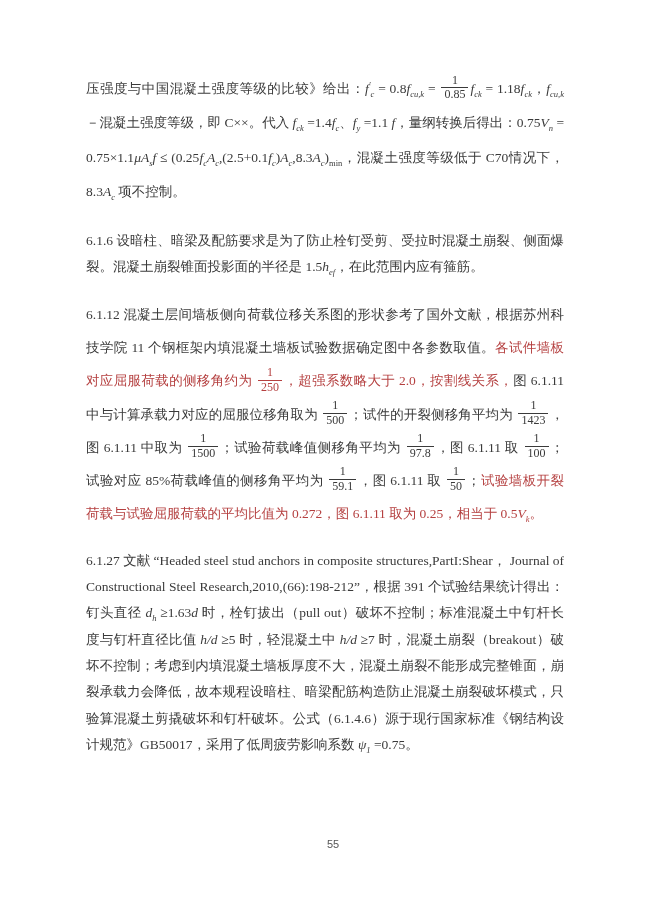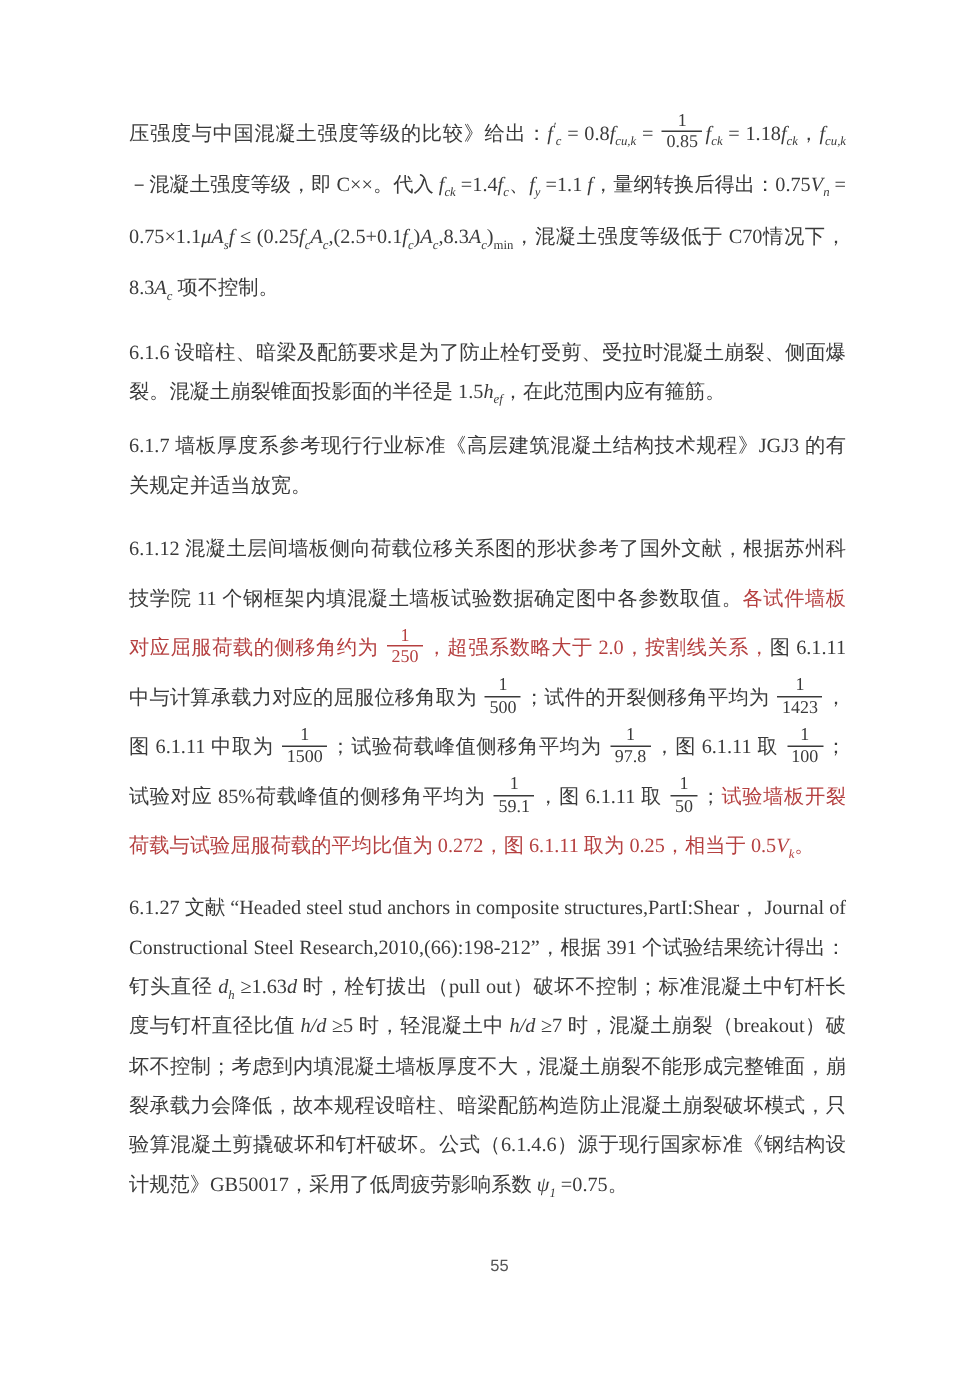--- a/index.html
+++ b/index.html
@@ -19,21 +19,21 @@
   }
   .doc p{
     margin:0 0 10px 0;
     font-size:13.5px;
     text-align:justify;
     line-height:1.95;
   }
   .doc p.math-para{line-height:2.55;}
   .doc p.frac-para{line-height:2.45;}
   .doc p.gap-before{margin-top:40px;}
-  .doc p.gap-before-sm{margin-top:12px;}
+  .doc p.gap-before-sm{margin-top:18px;}
   .red{color:#b54040;}
   .it{font-style:italic;font-family:"Liberation Serif","DejaVu Serif",serif;}
   sub,sup{font-size:8.5px;line-height:0;}
   sup{vertical-align:super;}
   sub{vertical-align:sub;}
   .frac{
     display:inline-block;
     vertical-align:middle;
     text-align:center;
     line-height:1.15;
@@ -53,18 +53,17 @@
     margin-left:8px;
   }
 </style>
 </head>
 <body>
 
 <div class="page">
   <div class="doc">
     <p class="math-para"><span>压强度与中国混凝土强度等级的比较》给出：</span><span class="it">f<sup>′</sup><sub>c</sub></span><span> = 0.8</span><span class="it">f<sub>cu,k</sub></span><span> = </span><span class="frac"><span class="num">1</span><span class="den">0.85</span></span><span class="it">f<sub>ck</sub></span><span> = 1.18</span><span class="it">f<sub>ck</sub></span><span>，</span><span class="it">f<sub>cu,k</sub></span><span>－混凝土强度等级，即 C××。代入 </span><span class="it">f<sub>ck</sub></span><span> =1.4</span><span class="it">f<sub>c</sub></span><span>、</span><span class="it">f<sub>y</sub></span><span> =1.1 </span><span class="it">f</span><span>，量纲转换后得出：0.75</span><span class="it">V<sub>n</sub></span><span> = 0.75×1.1</span><span class="it">μA<sub>s</sub></span><span class="it">f</span><span> ≤ (0.25</span><span class="it">f<sub>c</sub></span><span class="it">A<sub>c</sub></span><span>,(2.5+0.1</span><span class="it">f<sub>c</sub></span><span>)</span><span class="it">A<sub>c</sub></span><span>,8.3</span><span class="it">A<sub>c</sub></span><span>)<sub>min</sub></span><span>，混凝土强度等级低于 C70情况下，8.3</span><span class="it">A<sub>c</sub></span><span> 项不控制。</span></p>
     <p class="gap-before-sm"><span>6.1.6 设暗柱、暗梁及配筋要求是为了防止栓钉受剪、受拉时混凝土崩裂、侧面爆裂。混凝土崩裂锥面投影面的半径是 1.5</span><span class="it">h<sub>ef</sub></span><span>，在此范围内应有箍筋。</span></p>
-    <p><span>6.1.7 墙板厚度系参考现行行业标准《高层建筑混凝土结构技术规程》JGJ3 的有关规定并适当放宽。</span></p>
     <p class="frac-para gap-before-sm"><span>6.1.12 混凝土层间墙板侧向荷载位移关系图的形状参考了国外文献，根据苏州科技学院 11 个钢框架内填混凝土墙板试验数据确定图中各参数取值。</span><span class="red">各试件墙板对应屈服荷载的侧移角约为 </span><span class="red frac"><span class="num">1</span><span class="den">250</span></span><span class="red">，超强系数略大于 2.0，按割线关系，</span><span>图 6.1.11 中与计算承载力对应的屈服位移角取为 </span><span class="frac"><span class="num">1</span><span class="den">500</span></span><span>；试件的开裂侧移角平均为 </span><span class="frac"><span class="num">1</span><span class="den">1423</span></span><span>，图 6.1.11 中取为 </span><span class="frac"><span class="num">1</span><span class="den">1500</span></span><span>；试验荷载峰值侧移角平均为 </span><span class="frac"><span class="num">1</span><span class="den">97.8</span></span><span>，图 6.1.11 取 </span><span class="frac"><span class="num">1</span><span class="den">100</span></span><span>；试验对应 85%荷载峰值的侧移角平均为 </span><span class="frac"><span class="num">1</span><span class="den">59.1</span></span><span>，图 6.1.11 取 </span><span class="frac"><span class="num">1</span><span class="den">50</span></span><span>；</span><span class="red">试验墙板开裂荷载与试验屈服荷载的平均比值为 0.272，图 6.1.11 取为 0.25，相当于 0.5</span><span class="red it">V<sub>k</sub></span><span class="red">。</span></p>
     <p class="gap-before-sm"><span>6.1.27 文献 “Headed steel stud anchors in composite structures,PartI:Shear， Journal of Constructional Steel Research,2010,(66):198-212”，根据 391 个试验结果统计得出：钉头直径 </span><span class="it">d<sub>h</sub></span><span> ≥1.63</span><span class="it">d</span><span> 时，栓钉拔出（pull out）破坏不控制；标准混凝土中钉杆长度与钉杆直径比值 </span><span class="it">h/d</span><span> ≥5 时，轻混凝土中 </span><span class="it">h/d</span><span> ≥7 时，混凝土崩裂（breakout）破坏不控制；考虑到内填混凝土墙板厚度不大，混凝土崩裂不能形成完整锥面，崩裂承载力会降低，故本规程设暗柱、暗梁配筋构造防止混凝土崩裂破坏模式，只验算混凝土剪撬破坏和钉杆破坏。公式（6.1.4.6）源于现行国家标准《钢结构设计规范》GB50017，采用了低周疲劳影响系数 </span><span class="it">ψ<sub>1</sub></span><span> =0.75。</span></p>
   </div>
   <div class="page-number">55</div>
 </div>
 
 </body></html>

